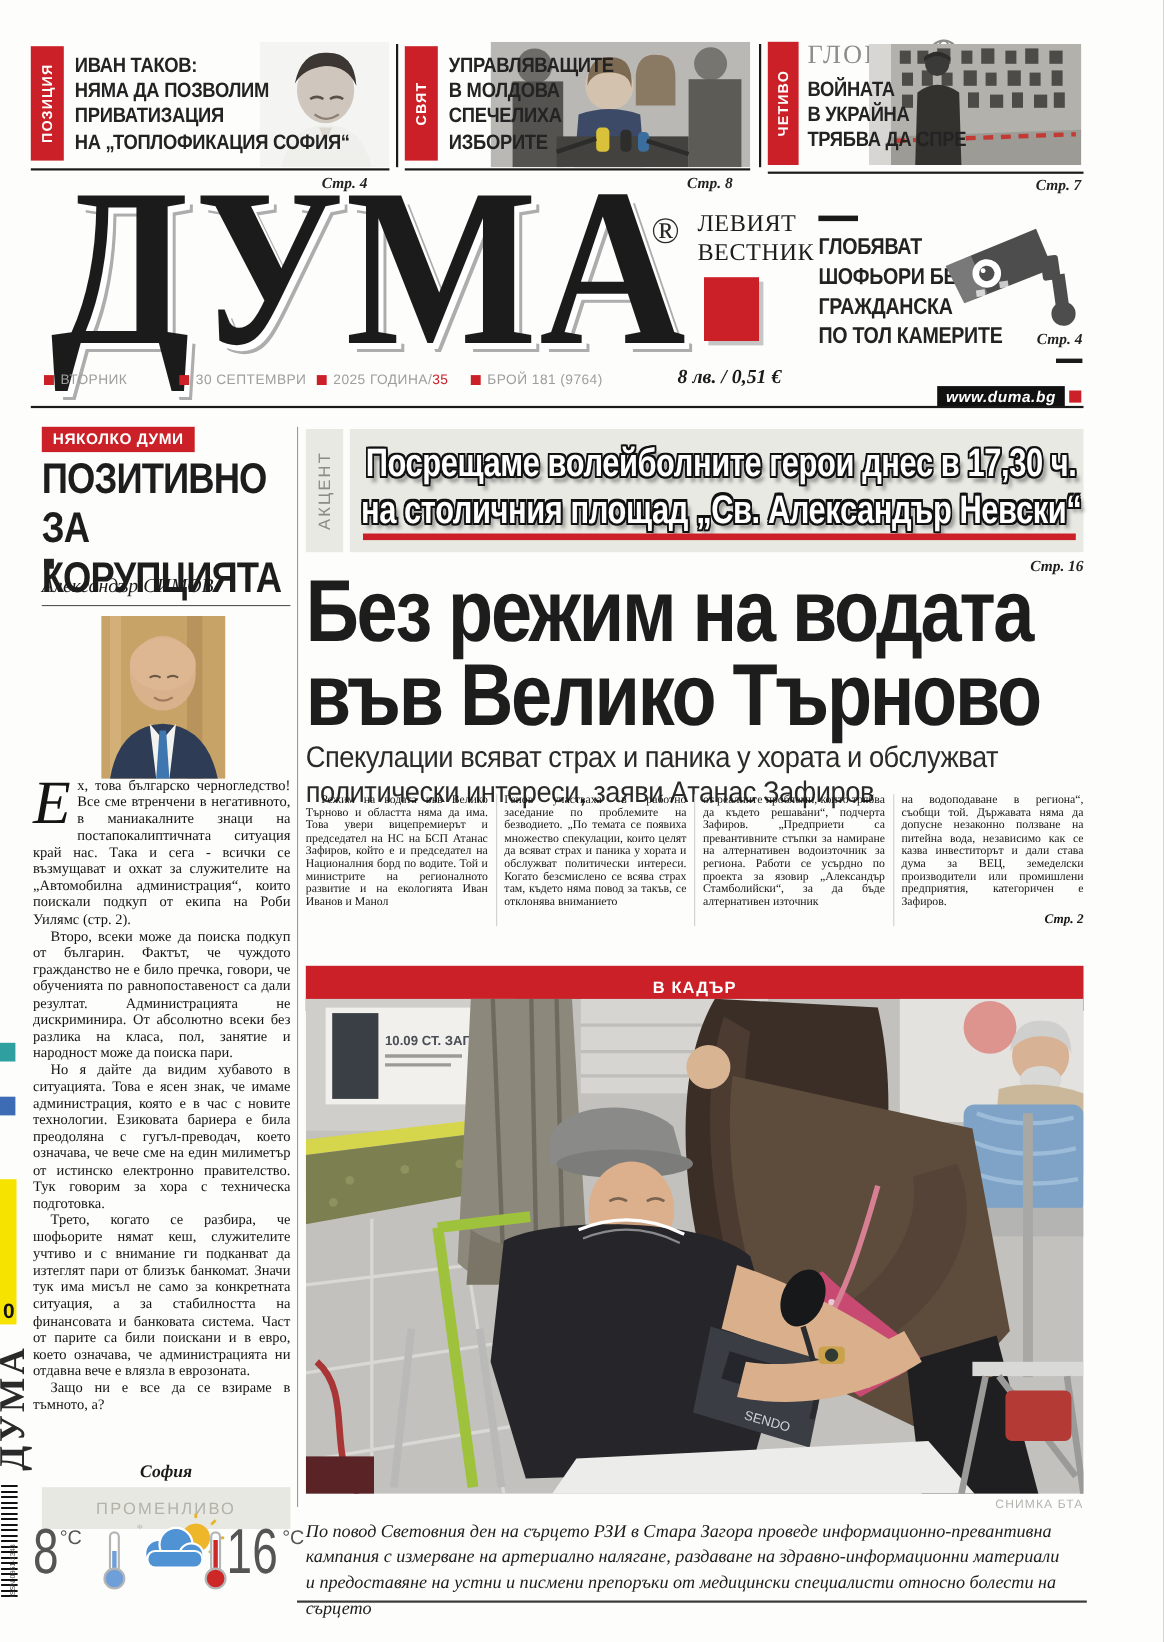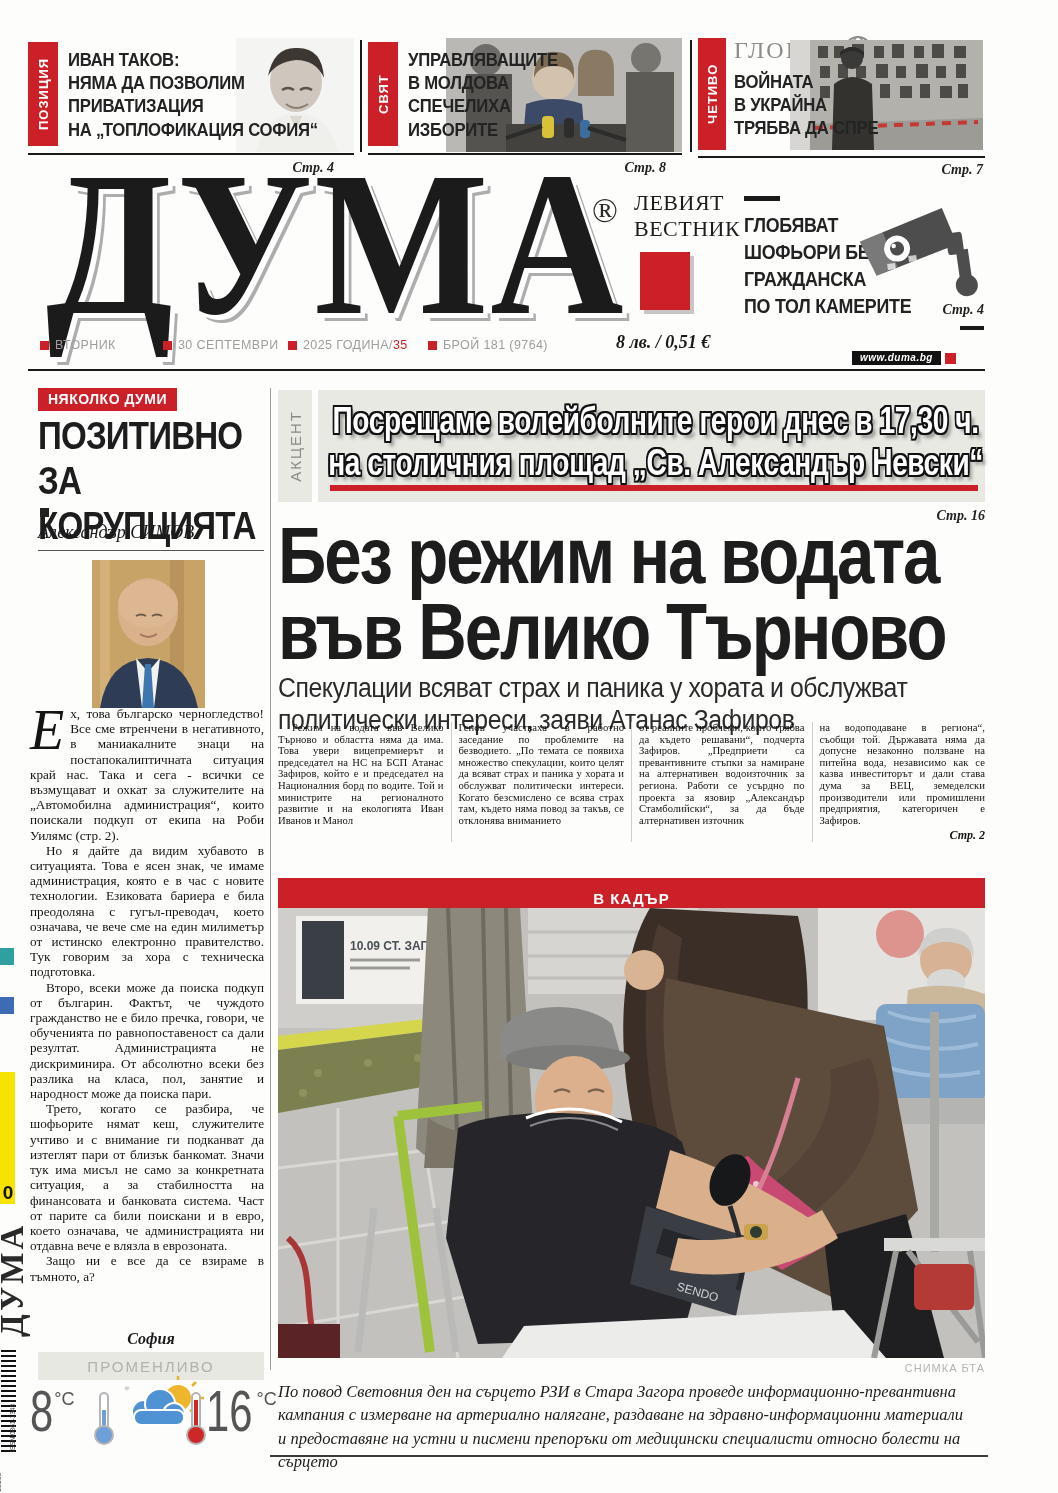--- a/index.html
+++ b/index.html
@@ -165,21 +165,21 @@
       <rect x="52" y="51" width="8" height="6" fill="#fff" opacity=".7"></rect>
       <rect x="92" y="34" width="16" height="22" rx="3" fill="#4d4d4d"></rect>
       <rect x="100" y="52" width="12" height="30" fill="#4d4d4d"></rect>
       <circle cx="106" cy="88" r="11" fill="#4d4d4d"></circle>
     </g>
   </svg>
   <div class="abs page-ref" style="left:900px;top:302px;width:84px;text-align:right;">Стр. 4</div>
   <div class="abs thinrule" style="left:960px;top:326px;width:24px;height:4px;"></div>
 
   <div class="abs" style="left:852px;top:351px;display:flex;align-items:center;gap:4px;">
-    <span style="background:#111;color:#fff;font-family:'Liberation Sans',sans-serif;font-weight:bold;font-style:italic;font-size:10px;padding:1px 8px 2px 8px;letter-spacing:.5px;">www.duma.bg</span>
+    <span style="background:#111;color:#fff;font-family:'Liberation Sans',sans-serif;font-weight:bold;font-style:italic;font-size:14px;padding:1px 8px 2px 8px;letter-spacing:.5px;">www.duma.bg</span>
     <span style="width:11px;height:11px;background:#cb2027;display:inline-block;"></span>
   </div>
 
   <div class="abs date-item" style="left:40px;top:338px;"><span class="date-sq"></span><span>ВТОРНИК</span></div>
   <div class="abs date-item" style="left:163px;top:338px;"><span class="date-sq"></span><span>30 СЕПТЕМВРИ</span></div>
   <div class="abs date-item" style="left:288px;top:338px;"><span class="date-sq"></span><span>2025 ГОДИНА/</span><span style="color:#cb2027;font-weight:normal;">35</span></div>
   <div class="abs date-item" style="left:428px;top:338px;"><span class="date-sq"></span><span>БРОЙ 181 (9764)</span></div>
 
   <div class="abs thinrule" style="left:28px;top:369px;width:957px;height:2px;"></div>
 
@@ -199,28 +199,28 @@
     <ellipse cx="56" cy="44" rx="30" ry="24" fill="#dcb792"></ellipse>
     <path d="M44,56 q5,-3 10,0 M60,56 q5,-3 10,0" stroke="#6b5a48" stroke-width="2" fill="none"></path>
     <path d="M48,74 q8,6 17,0" stroke="#a3785c" stroke-width="2" fill="none"></path>
     <path d="M8,148 Q16,100 56,98 Q96,100 106,148Z" fill="#2e3c55"></path>
     <path d="M44,98 L56,112 L68,98 L62,148 L50,148Z" fill="#f2f2ef"></path>
     <path d="M53,104 L59,104 L62,148 L50,148Z" fill="#3e76b0"></path>
   </svg>
 
   <div class="abs body-just" style="left:30px;top:706px;width:234px;font-size:13.2px;line-height:15.2px;color:#141414;">
     <span style="float:left;font-size:56px;line-height:44px;font-style:italic;padding-right:6px;padding-top:2px;">Е</span><span>х, това българско черногледство! Все сме втренчени в негативното, в маниакалните знаци на постапокалиптичната ситуация край нас. Така и сега - всички се възмущават и охкат за служителите на „Автомобилна администрация“, които поискали подкуп от екипа на Роби Уилямс (стр. 2).</span>
+    <div style="text-indent:16px;">Второ, всеки може да поиска подкуп от българин. Фактът, че чуждото гражданство не е било пречка, говори, че обученията по равнопоставеност са дали резултат. Администрацията не дискриминира. От абсолютно всеки без разлика на класа, пол, занятие и народност може да поиска пари.</div>
     <div style="text-indent:16px;">Но я дайте да видим хубавото в ситуацията. Това е ясен знак, че имаме администрация, която е в час с новите технологии. Езиковата бариера е била преодоляна с гугъл-преводач, което означава, че вече сме на един милиметър от истинско електронно правителство. Тук говорим за хора с техническа подготовка.</div>
-    <div style="text-indent:16px;">Второ, всеки може да поиска подкуп от българин. Фактът, че чуждото гражданство не е било пречка, говори, че обученията по равнопоставеност са дали резултат. Администрацията не дискриминира. От абсолютно всеки без разлика на класа, пол, занятие и народност може да поиска пари.</div>
     <div style="text-indent:16px;">Трето, когато се разбира, че шофьорите нямат кеш, служителите учтиво и с внимание ги подканват да изтеглят пари от близък банкомат. Значи тук има мисъл не само за конкретната ситуация, а за стабилността на финансовата и банковата система. Част от парите са били поискани и в евро, което означава, че администрацията ни отдавна вече е влязла в еврозоната.</div>
     <div style="text-indent:16px;">Защо ни е все да се взираме в тъмното, а?</div>
   </div>
 
   <div class="abs" style="left:38px;top:1330px;width:226px;text-align:center;font-weight:bold;font-style:italic;font-size:16px;">София</div>
-  <div class="abs" style="left:38px;top:1352px;width:226px;height:28px;background:#e8e8e2;display:flex;align-items:center;justify-content:center;">
+  <div class="abs" style="left:38px;top:1352px;width:226px;height:38px;background:#e8e8e2;display:flex;align-items:center;justify-content:center;">
     <span style="font-family:'Liberation Sans',sans-serif;font-size:15px;letter-spacing:2px;color:#b2b2ab;">ПРОМЕНЛИВО</span>
   </div>
 
   <div class="abs" style="left:30px;top:1382px;color:#555;">
     <span style="font-family:'Liberation Sans',sans-serif;font-size:58px;display:inline-block;transform:scaleX(.72);transform-origin:left top;line-height:1;">8</span><span style="font-family:'Liberation Sans',sans-serif;font-size:18px;vertical-align:26px;margin-left:-8px;">°C</span>
   </div>
   <svg class="abs" style="left:92px;top:1390px;" width="24" height="56" viewBox="0 0 24 56">
     <rect x="8" y="3" width="8" height="36" rx="4" fill="#fff" stroke="#b5b5b5" stroke-width="2"></rect>
     <rect x="10" y="20" width="4" height="20" fill="#6f9fd8"></rect>
     <circle cx="12" cy="45" r="9" fill="#6f9fd8" stroke="#b5b5b5" stroke-width="2"></circle>

